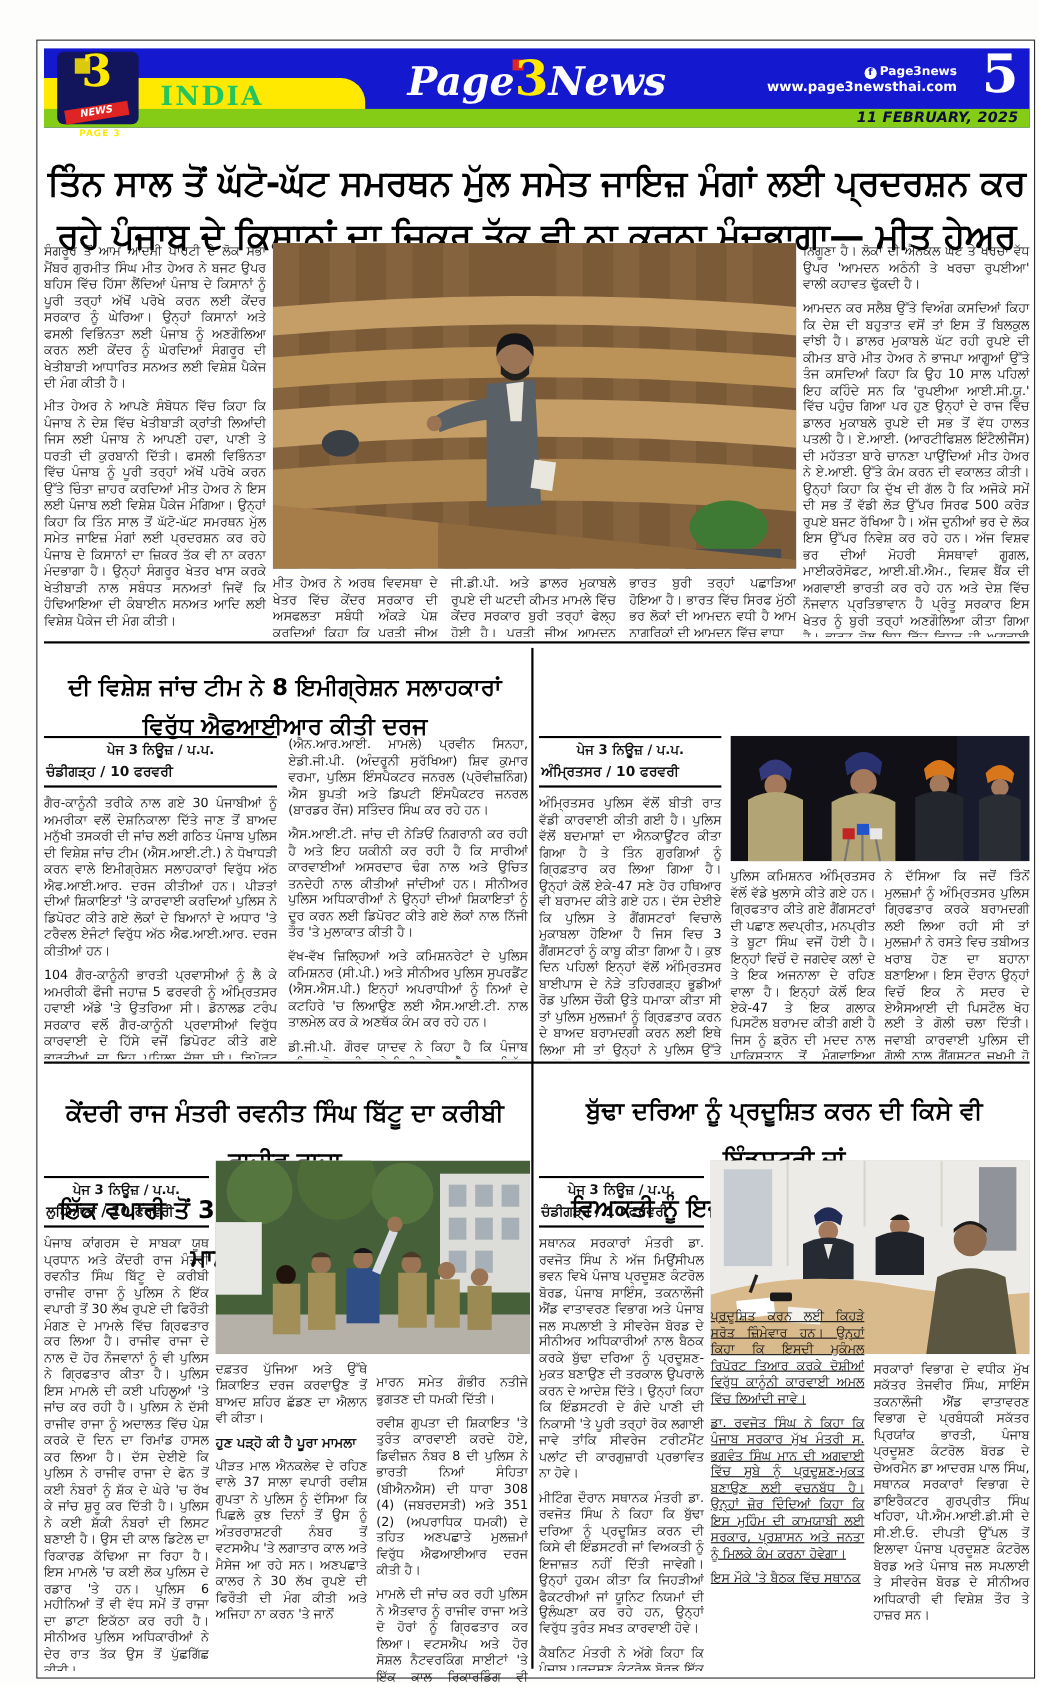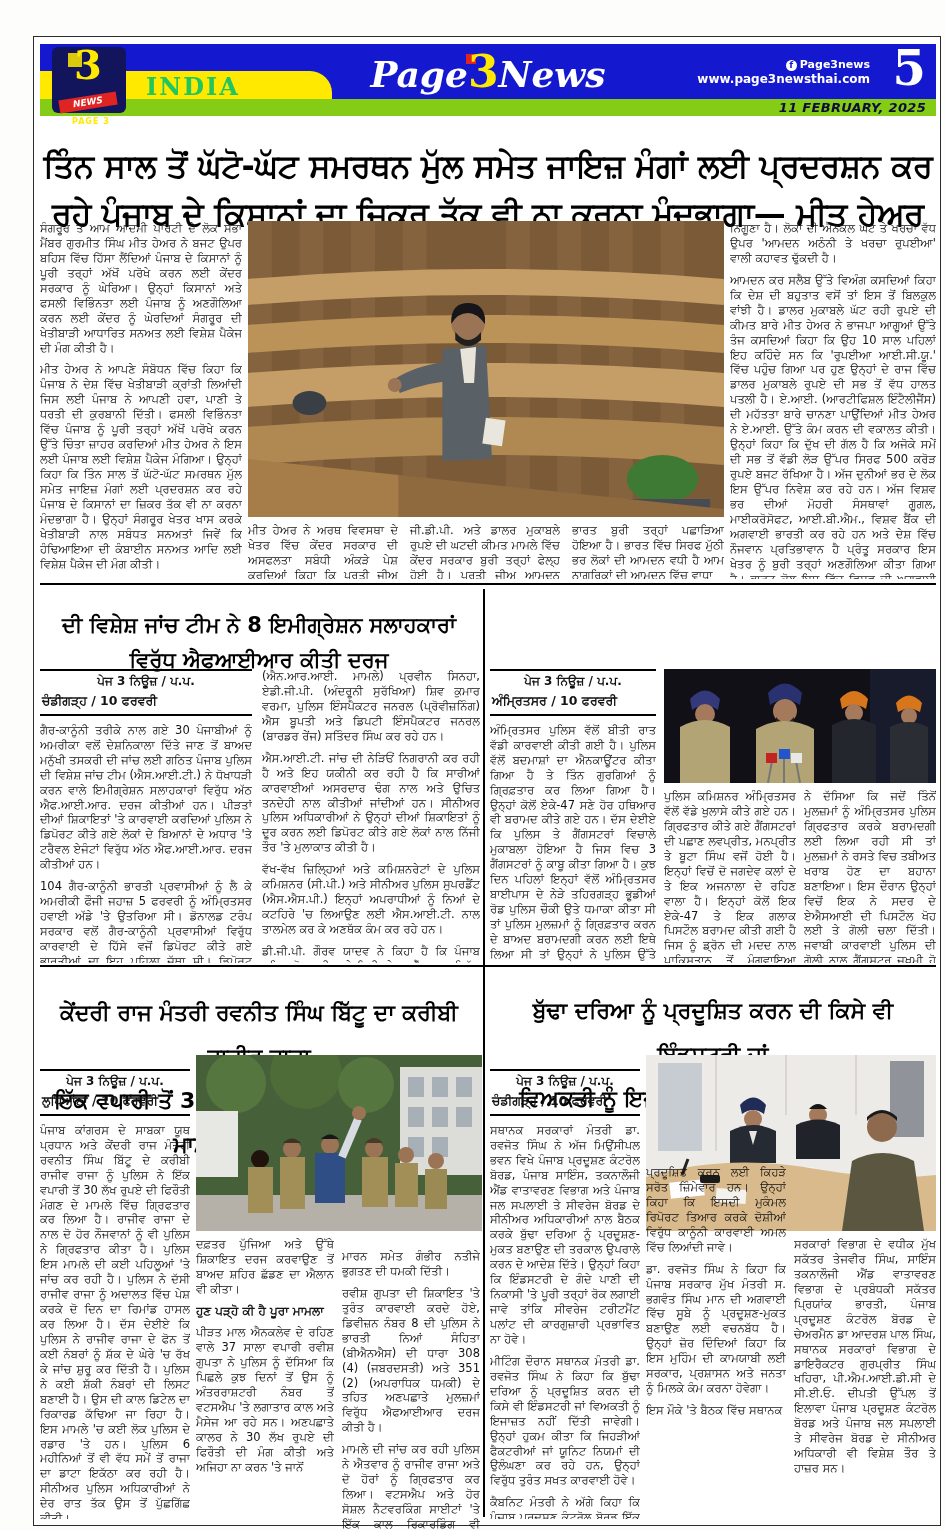--- a/index.html
+++ b/index.html
@@ -320,21 +320,21 @@
       <rect x="54" y="120" width="20" height="8" rx="2" fill="#1a1a1a"></rect>
       <line x1="36" y1="120" x2="42" y2="104" stroke="#222" stroke-width="3"></line>
       <g>
         <circle cx="236" cy="72" r="15" fill="#8d6a4e"></circle>
         <path d="M221,66 q15,-16 30,0 l0,-4 q-15,-14 -30,0 Z" fill="#1a1a1a"></path>
         <path d="M196,176 L206,106 Q236,90 268,106 L278,176 Z" fill="#5a5640"></path>
       </g>
     </svg>
   </div>
 
-  <div class="abs col" style="left:612px;top:1128px;width:140px;height:284px;">
+  <div class="abs col" style="left:612px;top:1152px;width:140px;height:284px;text-decoration:underline;">
     <p>ਪ੍ਰਦੂਸ਼ਿਤ ਕਰਨ ਲਈ ਕਿਹੜੇ ਸਰੋਤ ਜ਼ਿੰਮੇਵਾਰ ਹਨ। ਉਨ੍ਹਾਂ ਕਿਹਾ ਕਿ ਇਸਦੀ ਮੁਕੰਮਲ ਰਿਪੋਰਟ ਤਿਆਰ ਕਰਕੇ ਦੋਸ਼ੀਆਂ ਵਿਰੁੱਧ ਕਾਨੂੰਨੀ ਕਾਰਵਾਈ ਅਮਲ ਵਿੱਚ ਲਿਆਂਦੀ ਜਾਵੇ।</p>
     <p>ਡਾ. ਰਵਜੋਤ ਸਿੰਘ ਨੇ ਕਿਹਾ ਕਿ ਪੰਜਾਬ ਸਰਕਾਰ ਮੁੱਖ ਮੰਤਰੀ ਸ. ਭਗਵੰਤ ਸਿੰਘ ਮਾਨ ਦੀ ਅਗਵਾਈ ਵਿੱਚ ਸੂਬੇ ਨੂੰ ਪ੍ਰਦੂਸ਼ਣ-ਮੁਕਤ ਬਣਾਉਣ ਲਈ ਵਚਨਬੱਧ ਹੈ। ਉਨ੍ਹਾਂ ਜ਼ੋਰ ਦਿੰਦਿਆਂ ਕਿਹਾ ਕਿ ਇਸ ਮੁਹਿੰਮ ਦੀ ਕਾਮਯਾਬੀ ਲਈ ਸਰਕਾਰ, ਪ੍ਰਸ਼ਾਸਨ ਅਤੇ ਜਨਤਾ ਨੂੰ ਮਿਲਕੇ ਕੰਮ ਕਰਨਾ ਹੋਵੇਗਾ।</p>
     <p>ਇਸ ਮੌਕੇ 'ਤੇ ਬੈਠਕ ਵਿੱਚ ਸਥਾਨਕ</p>
   </div>
   <div class="abs col" style="left:760px;top:1200px;width:142px;height:284px;">
     <p>ਸਰਕਾਰਾਂ ਵਿਭਾਗ ਦੇ ਵਧੀਕ ਮੁੱਖ ਸਕੱਤਰ ਤੇਜਵੀਰ ਸਿੰਘ, ਸਾਇੰਸ ਤਕਨਾਲੌਜੀ ਐਂਡ ਵਾਤਾਵਰਣ ਵਿਭਾਗ ਦੇ ਪ੍ਰਬੰਧਕੀ ਸਕੱਤਰ ਪ੍ਰਿਯਾਂਕ ਭਾਰਤੀ, ਪੰਜਾਬ ਪ੍ਰਦੂਸ਼ਣ ਕੰਟਰੋਲ ਬੋਰਡ ਦੇ ਚੇਅਰਮੈਨ ਡਾ ਆਦਰਸ਼ ਪਾਲ ਸਿੰਘ, ਸਥਾਨਕ ਸਰਕਾਰਾਂ ਵਿਭਾਗ ਦੇ ਡਾਇਰੈਕਟਰ ਗੁਰਪ੍ਰੀਤ ਸਿੰਘ ਖਹਿਰਾ, ਪੀ.ਐਮ.ਆਈ.ਡੀ.ਸੀ ਦੇ ਸੀ.ਈ.ਓ. ਦੀਪਤੀ ਉੱਪਲ ਤੋਂ ਇਲਾਵਾ ਪੰਜਾਬ ਪ੍ਰਦੂਸ਼ਣ ਕੰਟਰੋਲ ਬੋਰਡ ਅਤੇ ਪੰਜਾਬ ਜਲ ਸਪਲਾਈ ਤੇ ਸੀਵਰੇਜ ਬੋਰਡ ਦੇ ਸੀਨੀਅਰ ਅਧਿਕਾਰੀ ਵੀ ਵਿਸ਼ੇਸ਼ ਤੌਰ ਤੇ ਹਾਜ਼ਰ ਸਨ।</p>
   </div>
 
  </div>
 </div>

